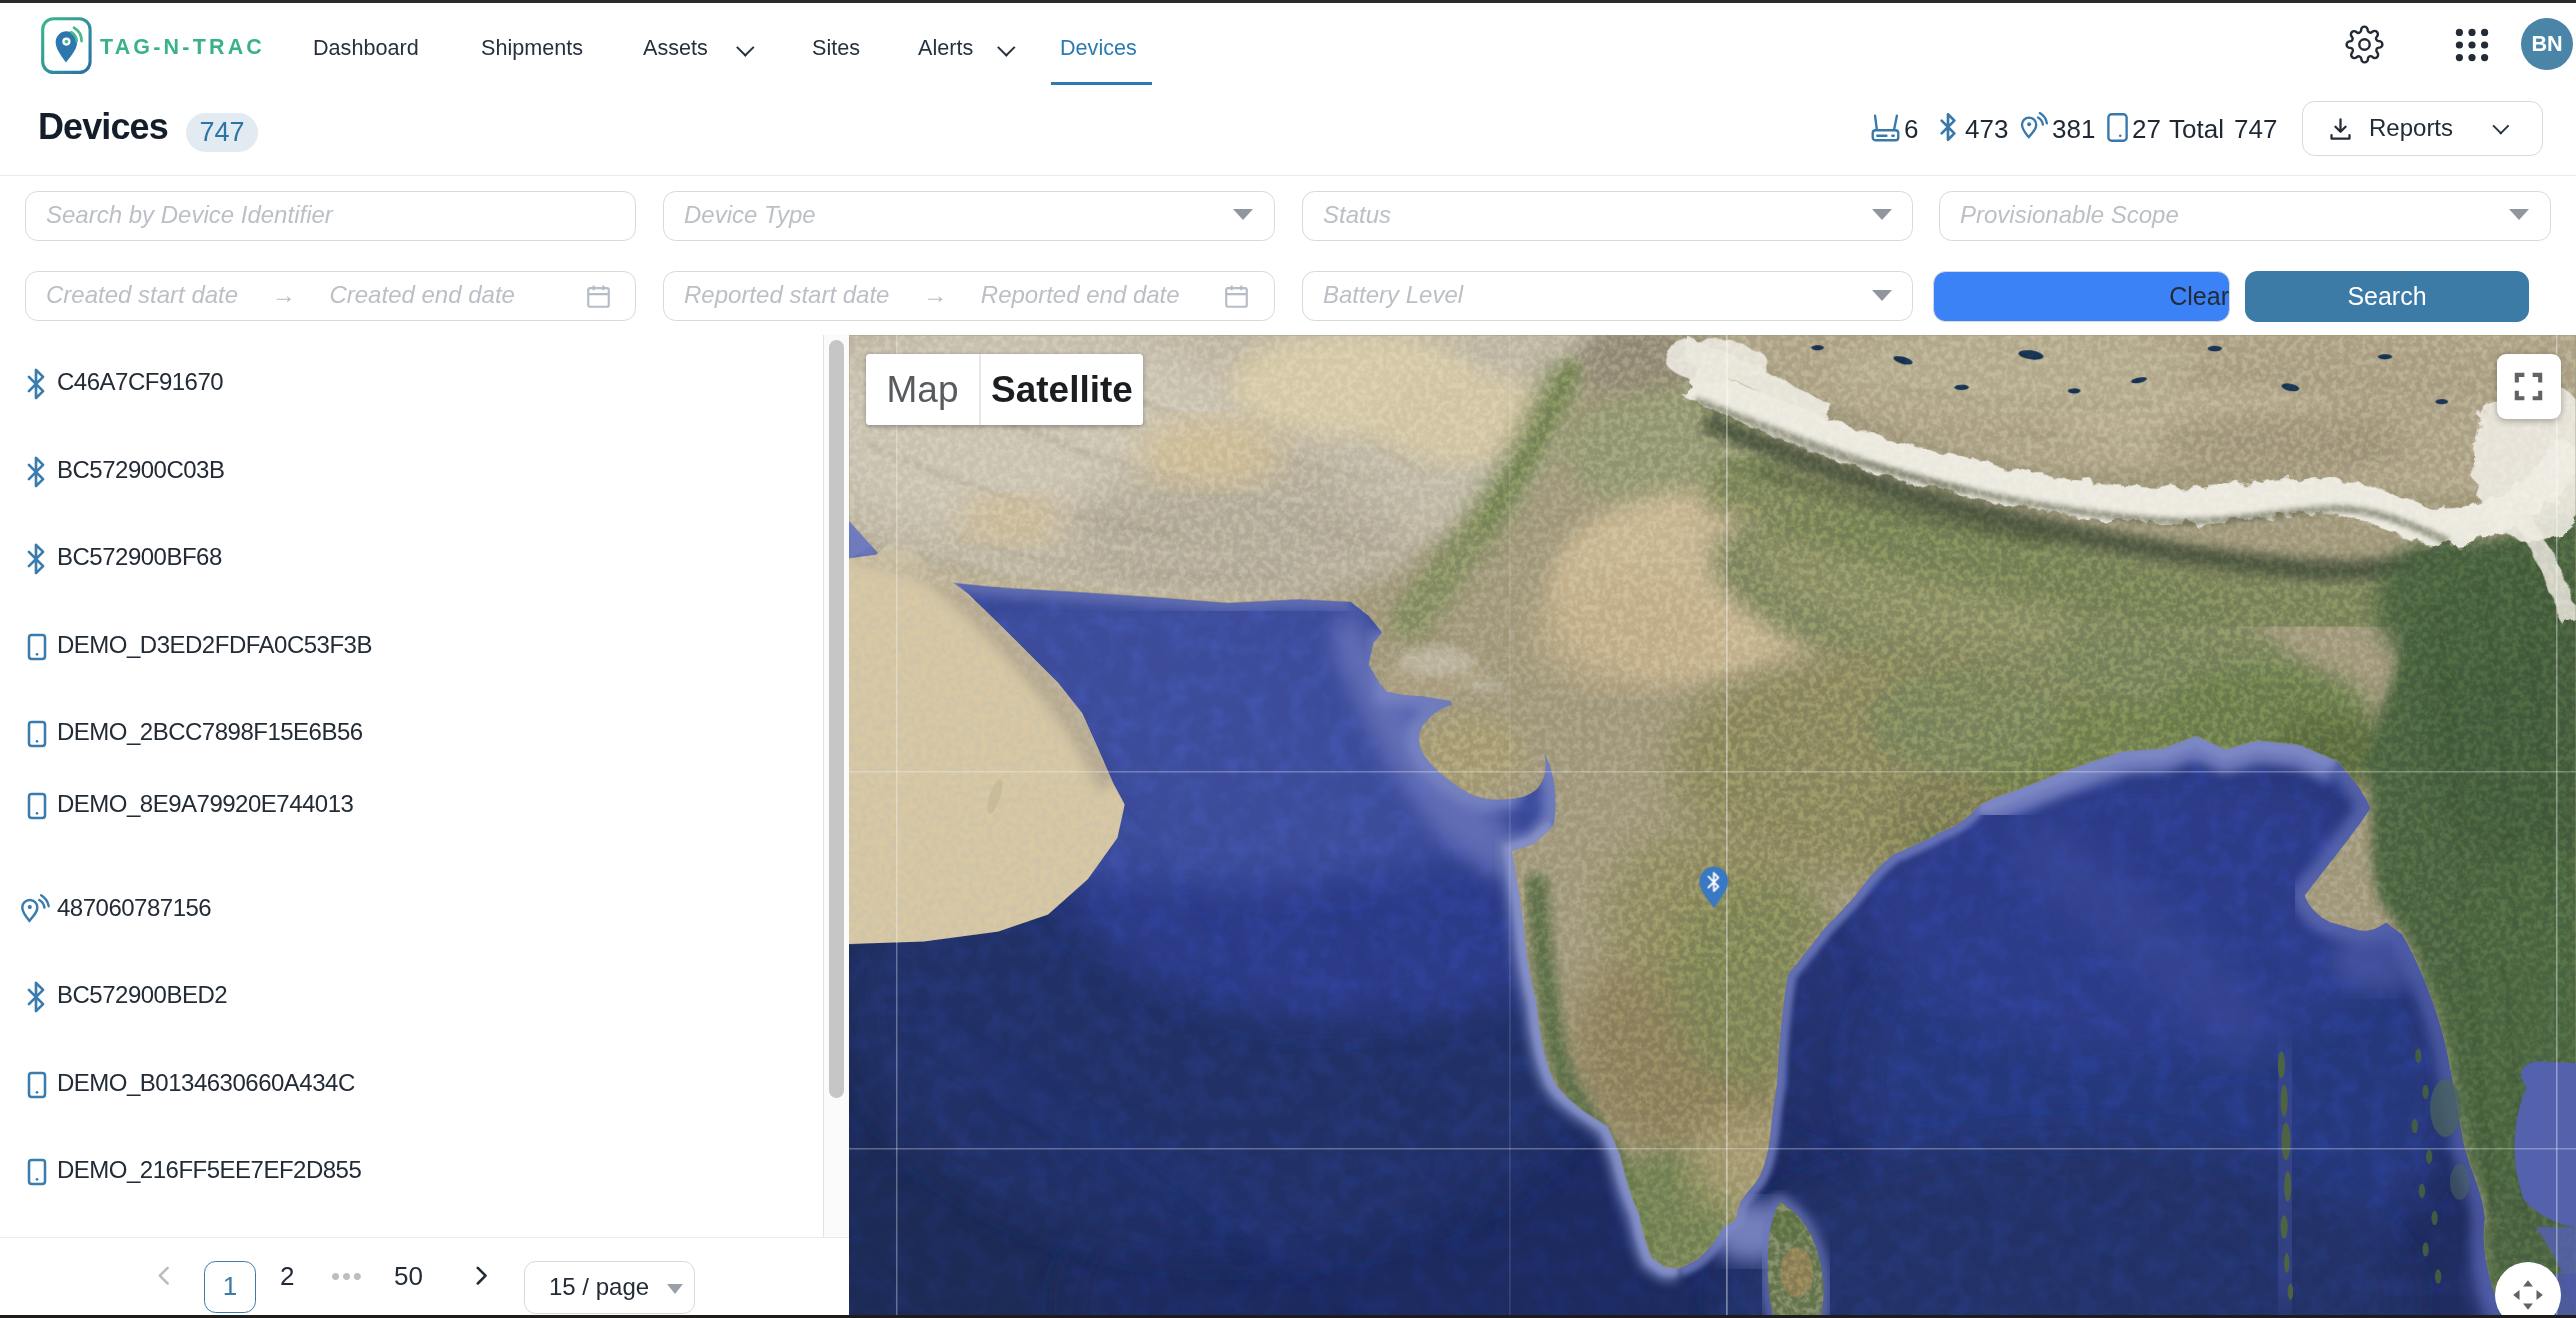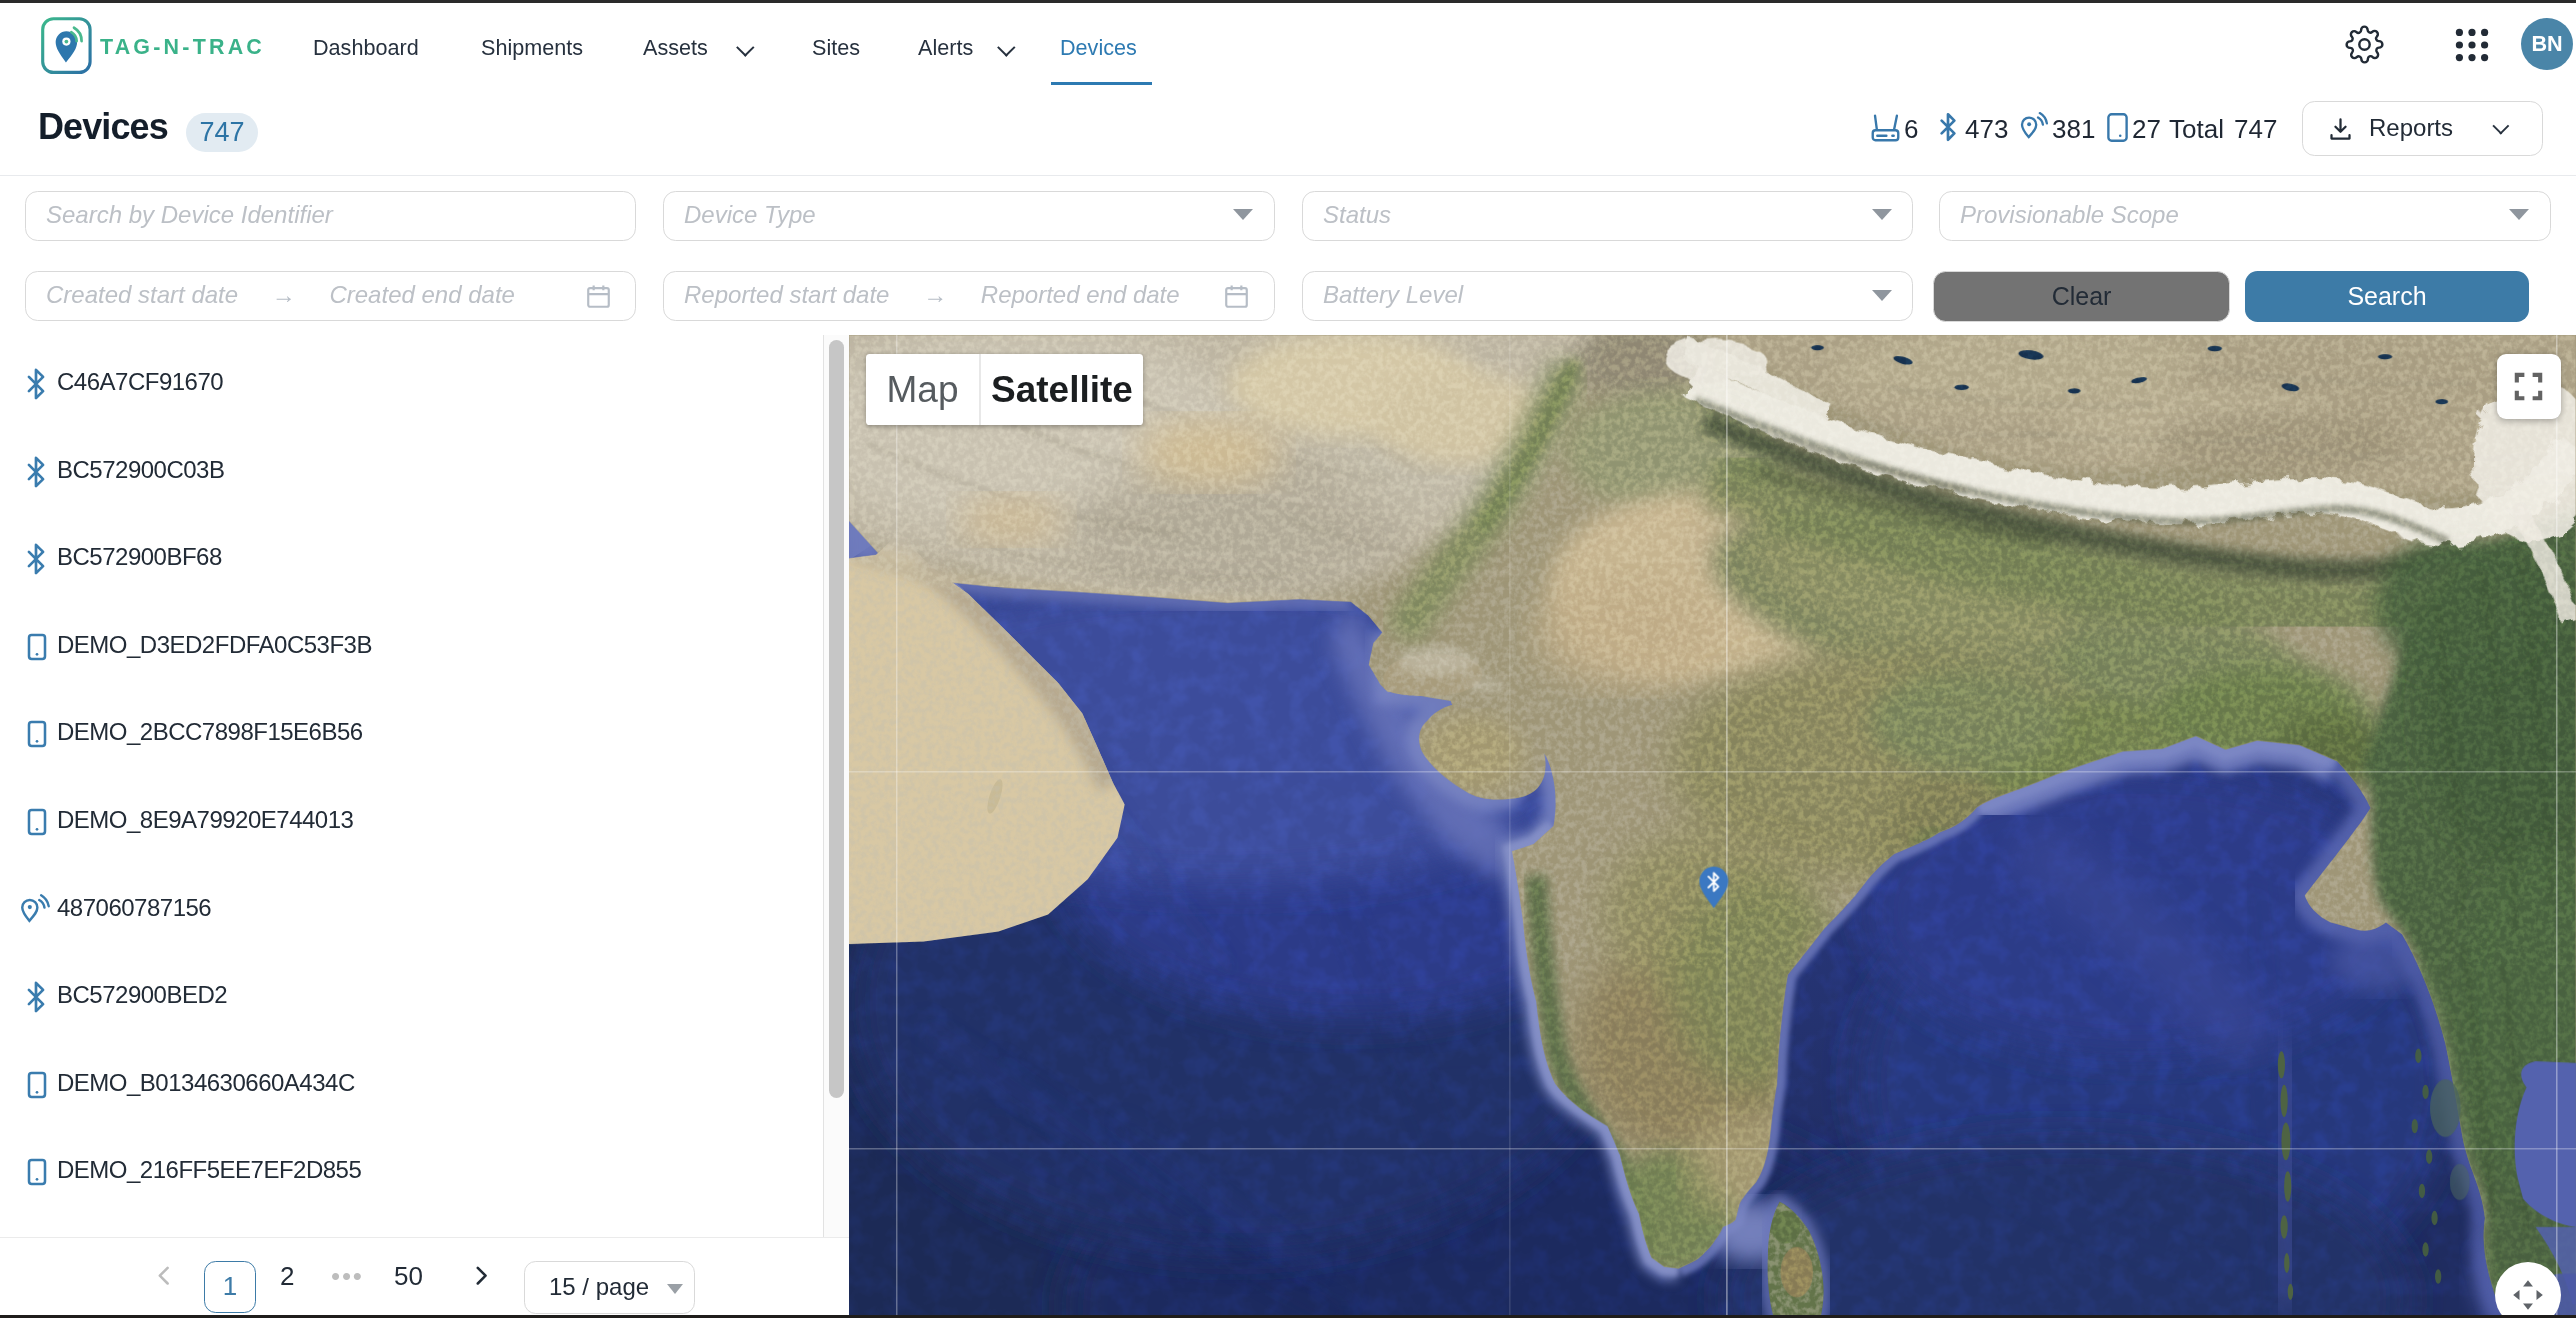--- a/index.html
+++ b/index.html
@@ -28,21 +28,21 @@
             font-size:24px; color:#222b36; }
 
   
   #filters { left:0; top:177px; width:2576px; height:159px; background:#fff; border-bottom:1.8px solid #e8eaed; }
   .inp { position:absolute; height:50px; border:1.8px solid #d9d9d9; border-radius:12.6px; background:#fff;
          font-size:24px; color:#bcc0c6; line-height:46px; padding-left:20px;font-style:italic; }
   .chev { position:absolute; width:0; height:0; border-left:10px solid transparent; border-right:10px solid transparent;
           border-top:11.7px solid #8f969e; }
   .arrow { color:#b6bdc6; }
   #btn-clear { position:absolute; left:1933px; top:94px; width:297px; height:51px; border:1.8px solid #d9d9d9; border-radius:12.6px;
-               background:#737373; font-size:25px; color:#222b36; text-align:center; line-height:48px; }
+               background:#3b82f6; font-size:25px; color:#222b36; text-align:right; line-height:48px; }
   #btn-search { position:absolute; left:2245px; top:94px; width:284px; height:51px; border-radius:12.6px;
                background:#3d7ba7; font-size:25px; color:#fff; text-align:center; line-height:51px; }
 
   
   #list { left:0; top:335px; width:849px; height:902px; background:#fff; }
   #listborder { left:823px; top:335px; width:0.9px; height:902px; background:#e2e2e2; }
   #gutter { left:824px; top:335px; width:25px; height:902px; background:#fbfbfb; }
   #thumb { left:829px; top:340px; width:15.3px; height:758px; background:#c6c6c6; border-radius:8px; }
   .row { position:absolute; left:0; width:811px; height:87px; }
   .rowtxt { position:absolute; left:57px; top:31px; font-size:24px; color:#222b36; letter-spacing:-0.5px; }
@@ -199,21 +199,21 @@
         </svg>
         <div class="rowtxt">DEMO_D3ED2FDFA0C53F3B</div>
       </div>
     <div class="row" style="top:352px;">
         <svg class="rowico" style="left:21px; top:31px;" width="32" height="32" viewBox="0 0 24 24" fill="none" stroke="#3a7cae" stroke-width="1.9">
           <rect x="6" y="3" width="12" height="18" rx="2"></rect>
           <circle cx="12" cy="17.5" r="1" fill="#3a7cae" stroke="none"></circle>
         </svg>
         <div class="rowtxt">DEMO_2BCC7898F15E6B56</div>
       </div>
-    <div class="row" style="top:440px;">
+    <div class="row" style="top:424px;">
         <svg class="rowico" style="left:21px; top:31px;" width="32" height="32" viewBox="0 0 24 24" fill="none" stroke="#3a7cae" stroke-width="1.9">
           <rect x="6" y="3" width="12" height="18" rx="2"></rect>
           <circle cx="12" cy="17.5" r="1" fill="#3a7cae" stroke="none"></circle>
         </svg>
         <div class="rowtxt">DEMO_8E9A79920E744013</div>
       </div>
     <div class="row" style="top:528px;">
         <svg class="rowico" style="left:18px; top:29px;" width="34" height="34" viewBox="0 0 36 36" fill="none" stroke="#3a7cae" stroke-width="2.6" stroke-linecap="round">
           <path d="M12 30.5 C7 24.5 4.5 21 4.5 16.5 a8 8 0 0 1 16 0 c0 4.5 -3 8 -8.5 14 z"></path>
           <circle cx="12.5" cy="16" r="2.2" fill="#3a7cae" stroke="none"></circle>

